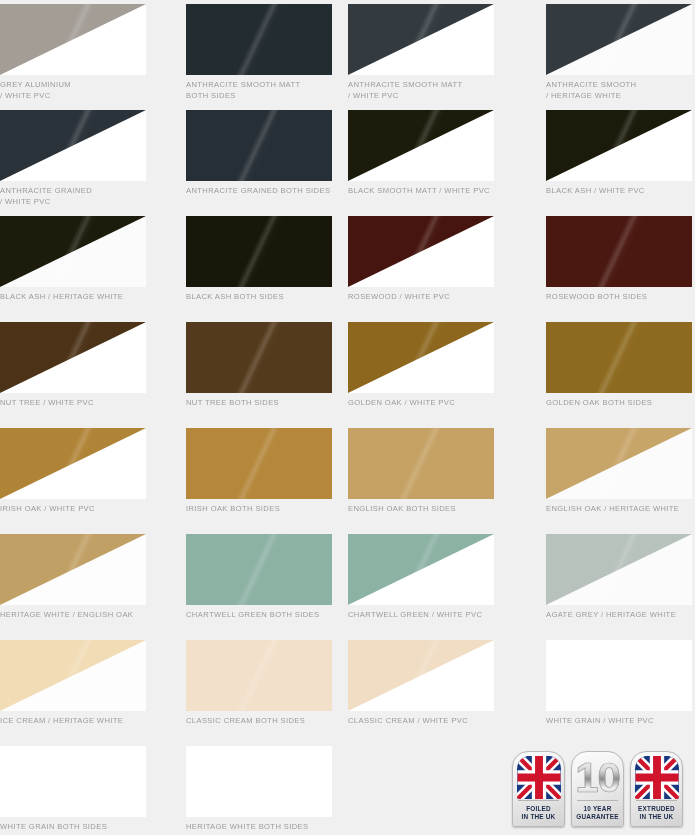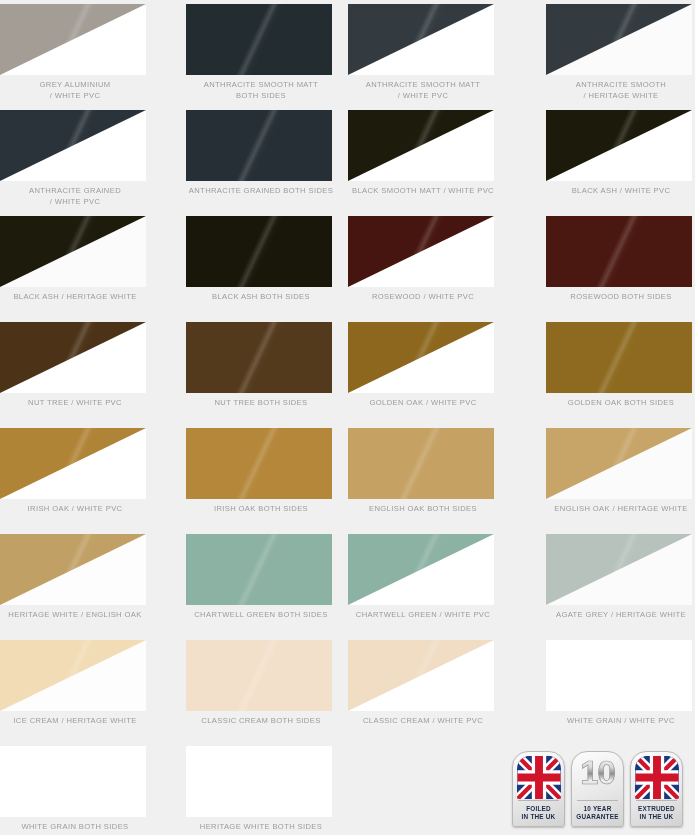--- a/index.html
+++ b/index.html
@@ -4,21 +4,21 @@
 <style>
   * { box-sizing: border-box; margin: 0; padding: 0; }
   html, body {
     width: 695px; height: 835px;
     background: #f0f0f0;
     font-family: "Liberation Sans", sans-serif;
     overflow: hidden;
   }
   #grid {
     position: relative;
-    width: 695px; height: 835px; text-align: center;
+    width: 695px; height: 835px;
   }
   .cell { position: absolute; }
   .swatch {
     position: absolute;
     left: 0; top: 0;
     width: 146px; height: 71px;
     overflow: hidden;
     background: #fff;
   }
   .swatch .base { position: absolute; inset: 0; }
@@ -94,21 +94,21 @@
     white-space: pre-line;
   }
   .badge .sep {
     position: absolute; left: 5px; right: 5px; top: 48px;
     height: 1px; background: #b5b5b5;
   }
   .badge.guarantee .ten {
     position: absolute;
     left: 0; right: 0; top: 2px;
     text-align: center;
-    font-size: 33px;
+    font-size: 42px;
     font-weight: bold;
     font-family: "Liberation Sans", sans-serif;
     letter-spacing: -1px;
     background: linear-gradient(180deg,#ffffff 0%,#d9d9d9 34%,#8d8d8d 52%,#efefef 70%,#bdbdbd 100%);
     -webkit-background-clip: text;
     background-clip: text;
     color: transparent;
     -webkit-text-stroke: .7px #9a9a9a;
   }
 </style>

